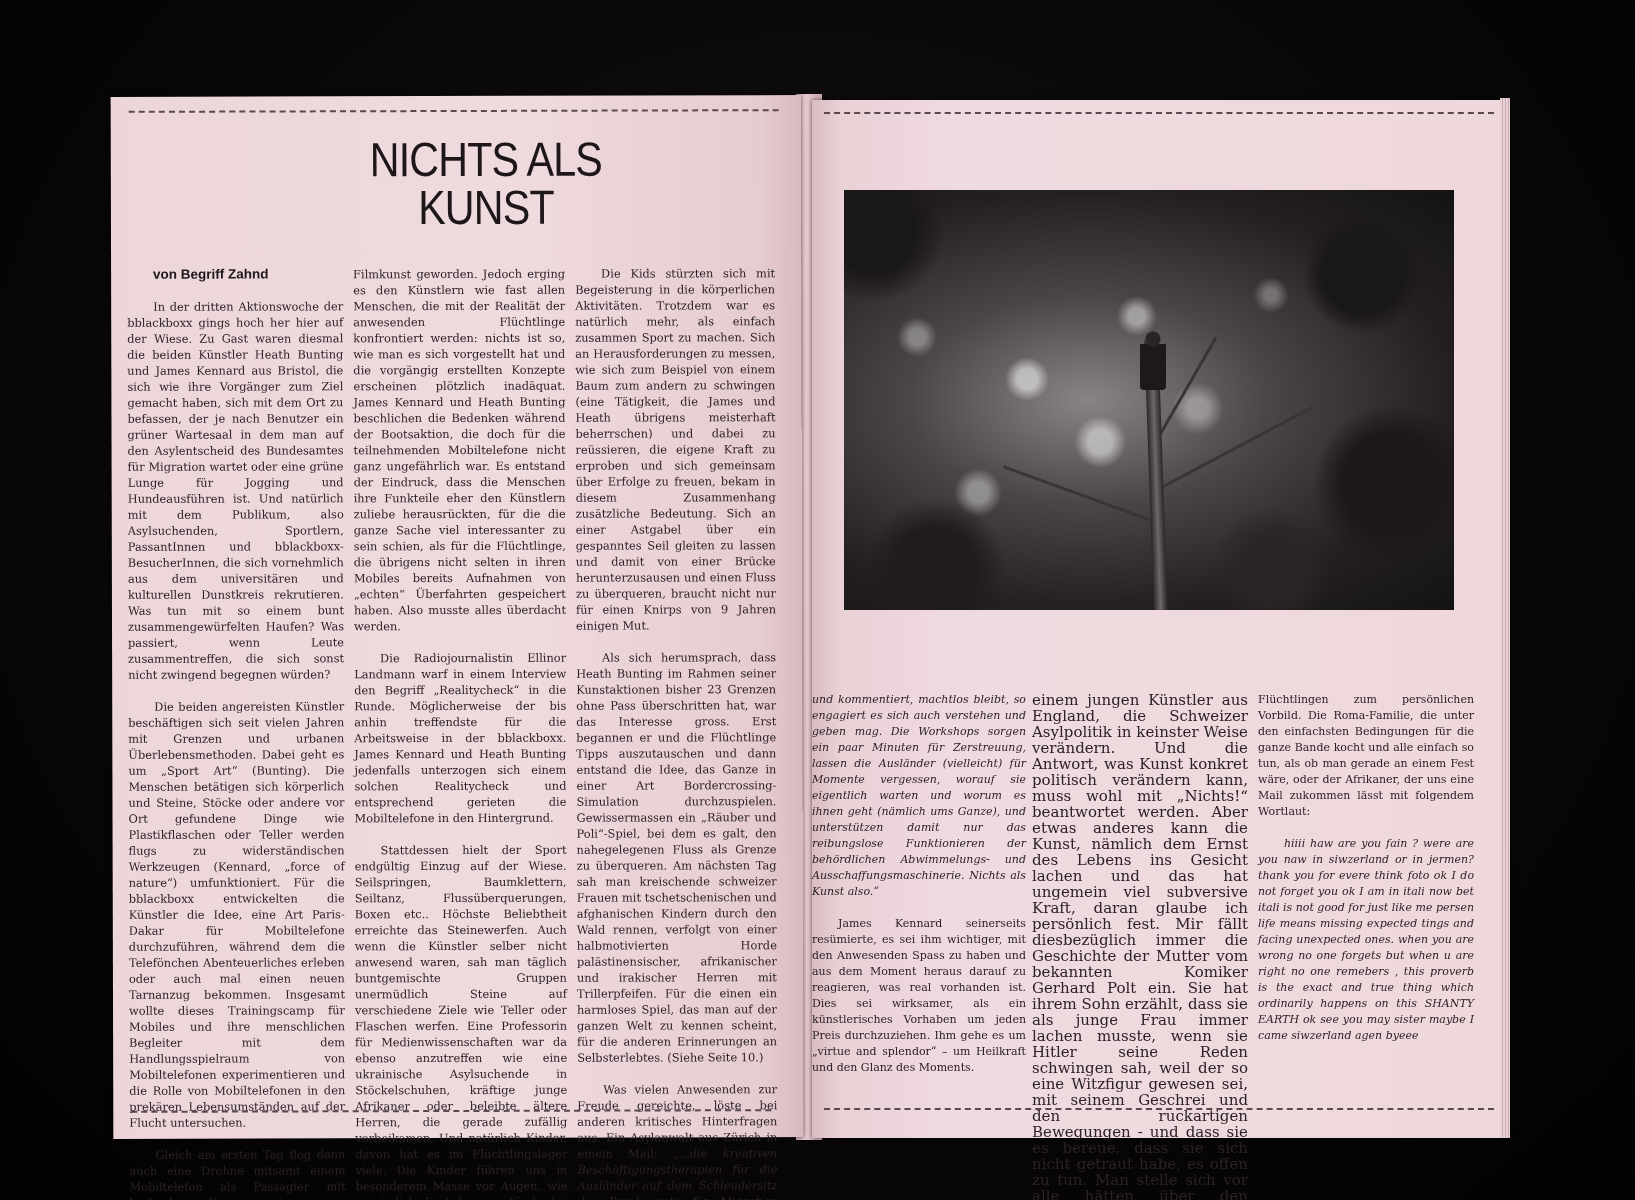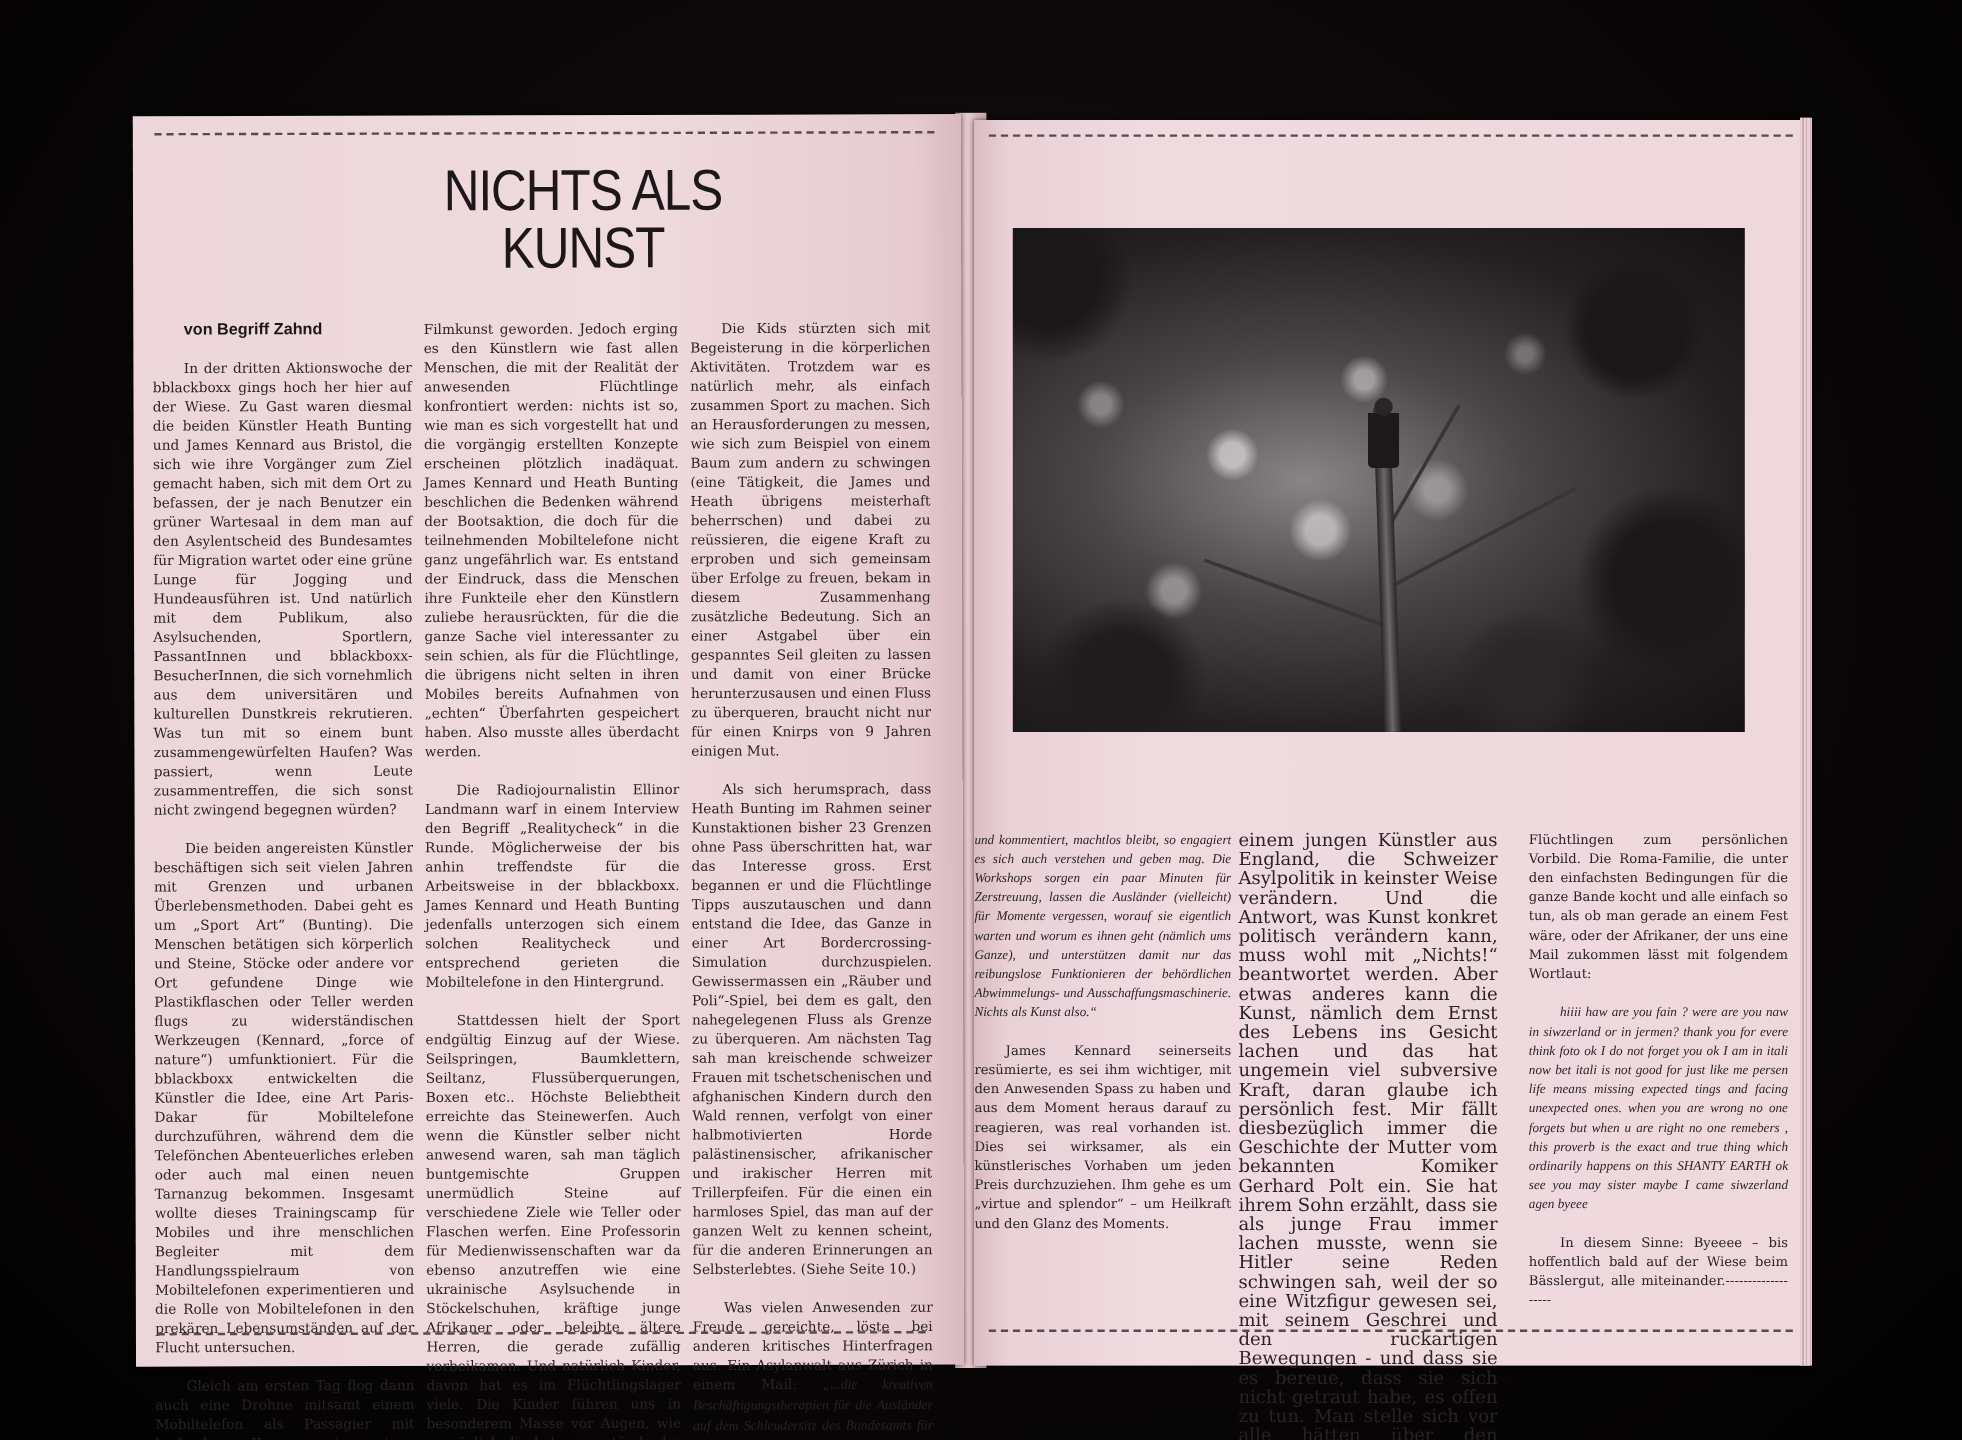--- a/index.html
+++ b/index.html
@@ -46,21 +46,21 @@
   }
   .col {
     position: absolute;
     font-size: 11.4px; line-height: 16px;
     text-align: justify;
     hyphens: auto;
   }
   .col p { margin: 0 0 16px 0; text-indent: 26px; }
   .col p.noindent { text-indent: 0; }
   .col p.nomargin { margin-bottom: 0; }
-  .col .italic { font-style: italic; font-family: Liberation Serif, serif; }
+  .col .italic { font-style: italic; }
   .author {
     font-family: "Liberation Sans", sans-serif;
     font-weight: bold; font-size: 13.5px; line-height: 16px;
     text-indent: 0; margin: 0; color: #1d1719;
   }
   .photo {
     position: absolute; left: 32px; top: 90px; width: 610px; height: 420px;
     background:
       radial-gradient(circle at 30% 45%, rgba(255,255,255,0.55) 0 10px, transparent 22px),
       radial-gradient(circle at 42% 60%, rgba(255,255,255,0.5) 0 12px, transparent 26px),
@@ -147,22 +147,21 @@
   <div class="col" style="left:0px; top:592px; width:214px; font-size:11px;">
     <p class="noindent italic">und kommentiert, machtlos bleibt, so engagiert es sich auch verstehen und geben mag. Die Workshops sorgen ein paar Minuten für Zerstreuung, lassen die Ausländer (vielleicht) für Momente vergessen, worauf sie eigentlich warten und worum es ihnen geht (nämlich ums Ganze), und unterstützen damit nur das reibungslose Funktionieren der behördlichen Abwimmelungs- und Ausschaffungsmaschinerie. Nichts als Kunst also.“</p>
     <p>James Kennard seinerseits resümierte, es sei ihm wichtiger, mit den Anwesenden Spass zu haben und aus dem Moment heraus darauf zu reagieren, was real vorhanden ist. Dies sei wirksamer, als ein künstlerisches Vorhaben um jeden Preis durchzuziehen. Ihm gehe es um „virtue and splendor“ – um Heilkraft und den Glanz des Moments.</p>
   </div>
 
   <div class="col" style="left:220px; top:592px; width:216px; font-size:15px;">
     <p class="noindent">einem jungen Künstler aus England, die Schweizer Asylpolitik in keinster Weise verändern. Und die Antwort, was Kunst konkret politisch verändern kann, muss wohl mit „Nichts!“ beantwortet werden. Aber etwas anderes kann die Kunst, nämlich dem Ernst des Lebens ins Gesicht lachen und das hat ungemein viel subversive Kraft, daran glaube ich persönlich fest. Mir fällt diesbezüglich immer die Geschichte der Mutter vom bekannten Komiker Gerhard Polt ein. Sie hat ihrem Sohn erzählt, dass sie als junge Frau immer lachen musste, wenn sie Hitler seine Reden schwingen sah, weil der so eine Witzfigur gewesen sei, mit seinem Geschrei und den ruckartigen Bewegungen - und dass sie es bereue, dass sie sich nicht getraut habe, es offen zu tun. Man stelle sich vor alle hätten über den zackigen Hampelmann gelacht!</p>
     <p class="nomargin">Jedenfalls wird mir je länger desto mehr diese eigenartige Gelassenheit von vielen</p>
   </div>
 
-  <div class="col" style="left:446px; top:592px; width:216px; font-size:11px;margin-left:16px;">
+  <div class="col" style="left:446px; top:592px; width:216px; font-size:11px;">
     <p class="noindent">Flüchtlingen zum persönlichen Vorbild. Die Roma-Familie, die unter den einfachsten Bedingungen für die ganze Bande kocht und alle einfach so tun, als ob man gerade an einem Fest wäre, oder der Afrikaner, der uns eine Mail zukommen lässt mit folgendem Wortlaut:</p>
     <p class="italic">hiiii haw are you fain ? were are you naw in siwzerland or in jermen? thank you for evere think foto ok I do not forget you ok I am in itali now bet itali is not good for just like me persen life means missing expected tings and facing unexpected ones. when you are wrong no one forgets but when u are right no one remebers , this proverb is the exact and true thing which ordinarily happens on this SHANTY EARTH ok see you may sister maybe I came siwzerland agen byeee</p>
-    <p class="nomargin">In diesem Sinne: Byeeee – bis hoffentlich bald auf der Wiese beim Bässlergut, alle miteinander.-------------------</p>
   </div>
 
   <div class="dash-rule" style="left:12px; top:1008px; width:670px;"></div>
 </div>
 
 <div class="page-edge-stack"></div>
 
 </body></html>

